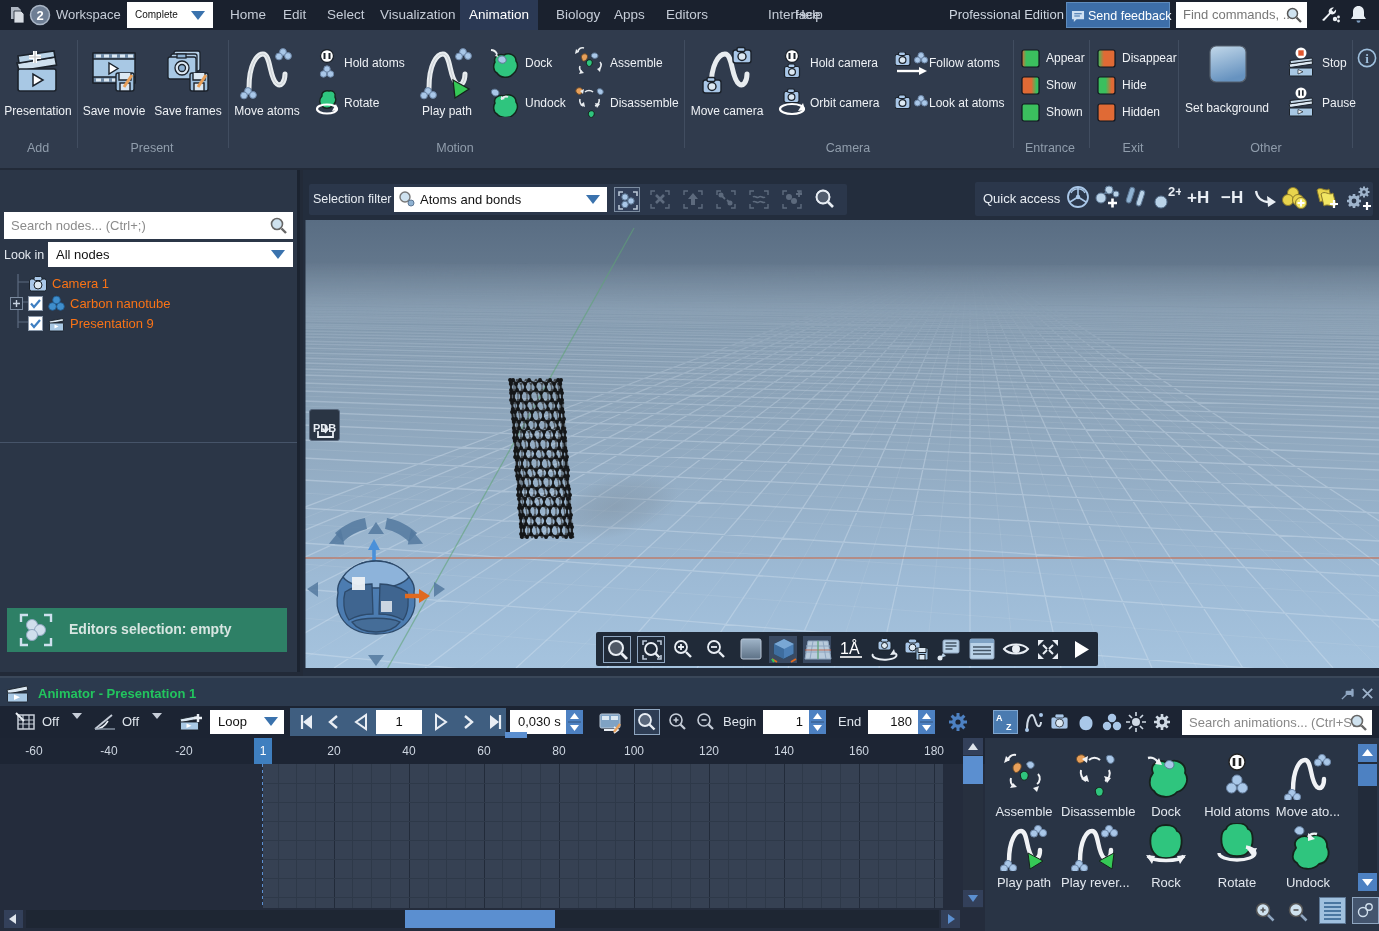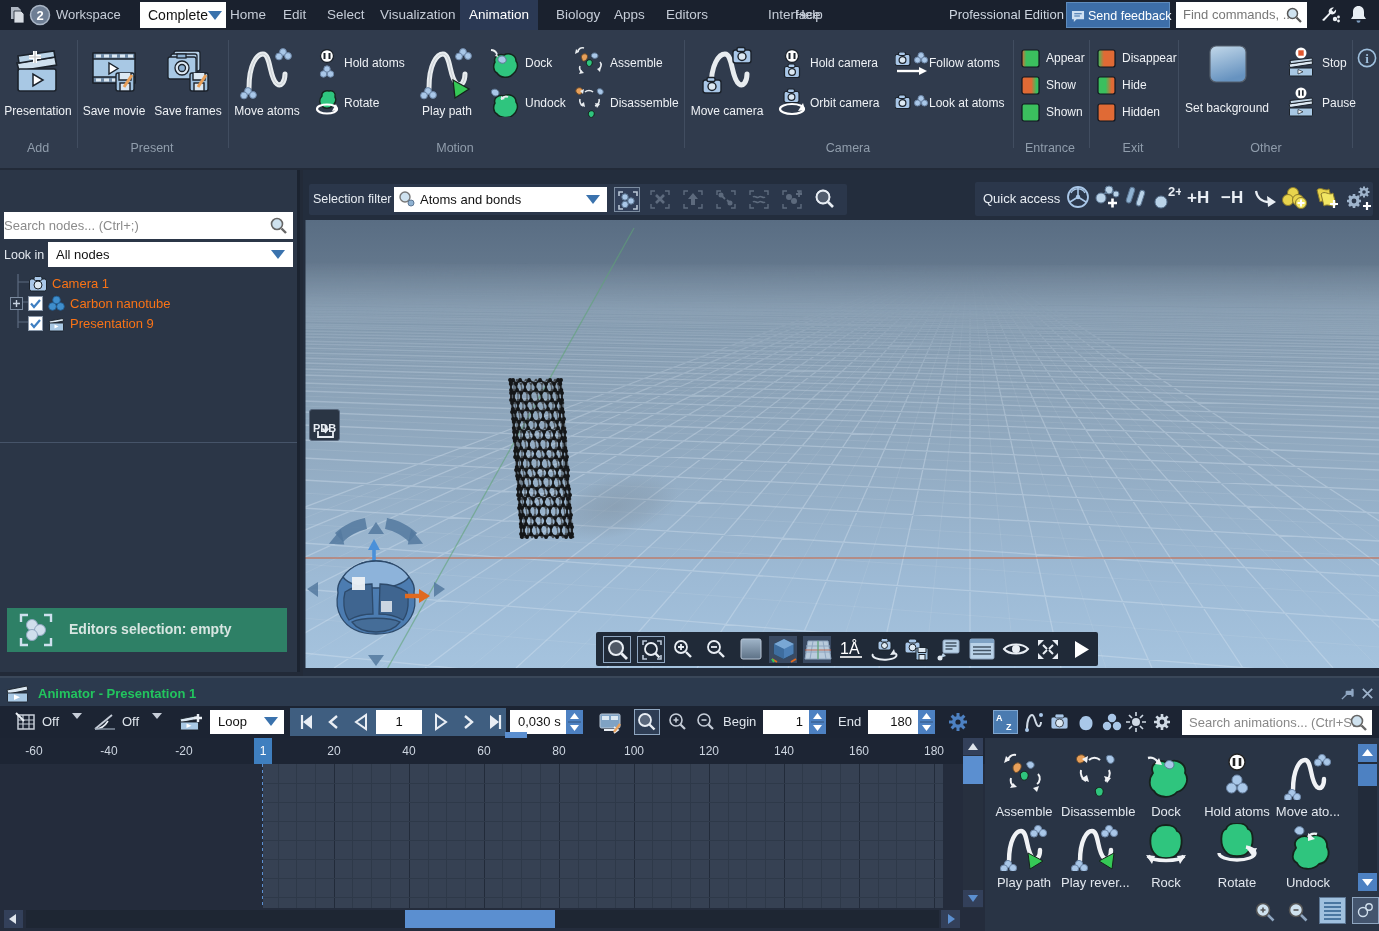--- a/index.html
+++ b/index.html
@@ -15,21 +15,21 @@
 
 #ribbon{left:0;top:30px;width:1379px;height:138px;background:#303b4d;color:#e9edf2}
 #ribbon .sep{position:absolute;top:10px;width:1px;height:108px;background:#414d60}
 #ribbon .glabel{position:absolute;top:118px;font-size:12.5px;color:#909dac;text-align:center;transform:translate(-50%,-50%)}
 #ribbon .blabel{position:absolute;top:74px;font-size:12px;color:#eef1f5;text-align:center;transform:translateX(-50%);white-space:nowrap}
 #ribbon .slabel{position:absolute;font-size:12px;color:#eef1f5;white-space:nowrap}
 .icon{position:absolute}
 
 #leftpanel{left:0;top:170px;width:300px;height:502px;background:#2b3647;border-right:3px solid #1b2330}
 #lp-head{position:absolute;left:0;top:7px;width:297px;height:30px;background:#2f3e55;color:#fff;font-weight:bold;font-size:13px}
-#lp-search{position:absolute;left:4px;top:42px;width:289px;height:27px;background:#fff;color:#8b8b8b;font-size:13px;line-height:27px;}
+#lp-search{position:absolute;left:4px;top:42px;width:289px;height:27px;background:#fff;color:#8b8b8b;font-size:13px;line-height:27px;padding-left:7px}
 #lp-lookin{position:absolute;left:48px;top:72px;width:245px;height:25px;background:#fff;color:#111;font-size:13px;line-height:25px;padding-left:8px}
 .treerow{position:absolute;color:#f97316;font-size:13px;height:20px;line-height:20px}
 #lp-sel{position:absolute;left:7px;top:438px;width:280px;height:44px;background:#2e8066;color:#d7e5e1;font-weight:bold;font-size:14px}
 
 #vp{left:303px;top:170px;width:1076px;height:506px;background:#232d3d}
 #vp-scene{position:absolute;left:0;top:50px;width:1076px;height:448px}
 .vptool{position:absolute;background:#273244;border-radius:2px}
 
 #anim-title{left:0;top:676px;width:1379px;height:34px;background:#2c3a4e;color:#22c55e;font-size:13px;font-weight:bold;border-top:2px solid #3a4759}
 #anim-ctrl{left:0;top:706px;width:1379px;height:32px;background:#1c2433;color:#dfe5ec;font-size:13px}
@@ -43,21 +43,21 @@
 <div id="menubar" class="abs">
       <svg class="icon" style="left:7px;top:5px" width="20" height="20" viewBox="0 0 20 20">
         <path d="M4 2h7l3 3v9H4z" fill="#aeb6c2"></path>
         <path d="M7 6h7l3 3v9H7z" fill="#d8dde4" stroke="#1a212e" stroke-width="0.8"></path>
       </svg>
       <svg class="icon" style="left:29px;top:4px" width="22" height="22" viewBox="0 0 22 22">
         <circle cx="11" cy="11" r="9.5" fill="#6e7e94" stroke="#aab6c6" stroke-width="1.5"></circle>
         <text x="11" y="15.5" font-size="13" font-weight="bold" fill="#fff" text-anchor="middle" font-family="Liberation Sans">2</text>
       </svg>
       <div class="mi" style="left:56px;font-size:13px">Workspace</div>
-      <div class="mi combo" style="left:140px;top:2px;width:86px;height:26px;line-height:26px;padding:0 8px;font-size:14px">
+      <div class="mi combo" style="left:127px;top:2px;width:86px;height:26px;line-height:26px;padding:0 8px;font-size:10px">
         <span>Complete</span>
         <span class="tri"></span>
       </div>
       <div class="mi tab" style="left:230px">Home</div>
       <div class="mi tab" style="left:283px">Edit</div>
       <div class="mi tab" style="left:327px">Select</div>
       <div class="mi tab" style="left:380px">Visualization</div>
       <div class="mi tab active" style="left:460px;padding:0 9px">Animation</div>
       <div class="mi tab" style="left:556px">Biology</div>
       <div class="mi tab" style="left:614px">Apps</div>

